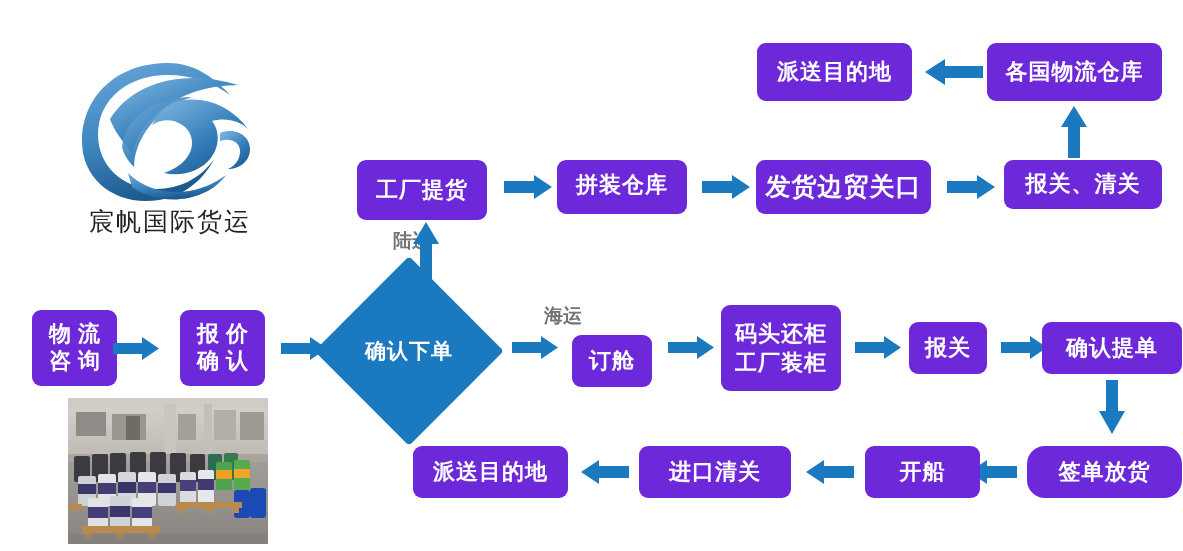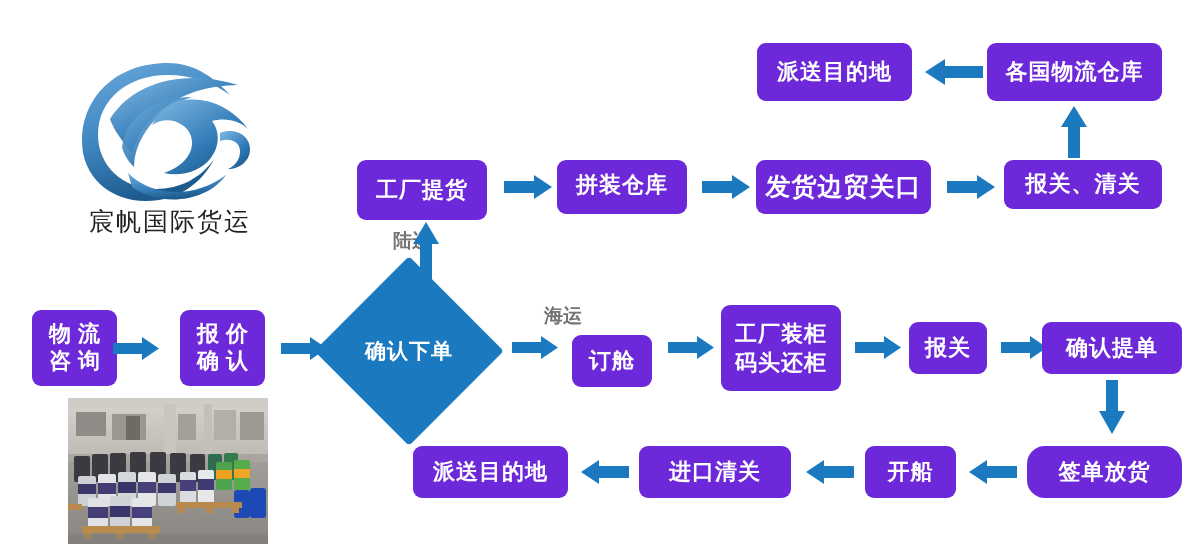--- a/index.html
+++ b/index.html
@@ -327,22 +327,22 @@
     <span class="ln">订舱</span>
   </div>
 
   <div class="arrow" style="left:668px;top:335px;">
     <svg width="46" height="25" viewBox="0 0 46 25">
         <path d="M46 12.5 L29 1 L29 7 L0 7 L0 18 L29 18 L29 24 Z" fill="#1b79c0"></path>
       </svg>
   </div>
 
   <div class="node two-line" style="left:721px;top:305px;width:120px;height:86px;font-size:22px;">
+    <span class="ln">码头还柜</span>
     <span class="ln">工厂装柜</span>
-    <span class="ln">码头还柜</span>
   </div>
 
   <div class="arrow" style="left:855px;top:335px;">
     <svg width="46" height="25" viewBox="0 0 46 25">
         <path d="M46 12.5 L29 1 L29 7 L0 7 L0 18 L29 18 L29 24 Z" fill="#1b79c0"></path>
       </svg>
   </div>
 
   <div class="node" style="left:909px;top:322px;width:78px;height:52px;font-size:22px;">
     <span class="ln">报关</span>
@@ -367,21 +367,21 @@
   <div class="node" style="left:1027px;top:446px;width:155px;height:52px;font-size:22px;border-radius:18px;">
     <span class="ln">签单放货</span>
   </div>
 
   <div class="arrow" style="left:969px;top:459px;">
     <svg width="48" height="26" viewBox="0 0 48 26">
         <path d="M0 13 L18 1 L18 7 L48 7 L48 19 L18 19 L18 25 Z" fill="#1b79c0"></path>
       </svg>
   </div>
 
-  <div class="node" style="left:865px;top:446px;width:91px;height:52px;font-size:22px;">
+  <div class="node" style="left:865px;top:446px;width:115px;height:52px;font-size:22px;">
     <span class="ln">开船</span>
   </div>
 
   <div class="arrow" style="left:806px;top:459px;">
     <svg width="48" height="26" viewBox="0 0 48 26">
         <path d="M0 13 L18 1 L18 7 L48 7 L48 19 L18 19 L18 25 Z" fill="#1b79c0"></path>
       </svg>
   </div>
 
   <div class="node" style="left:639px;top:446px;width:152px;height:52px;font-size:22px;">

